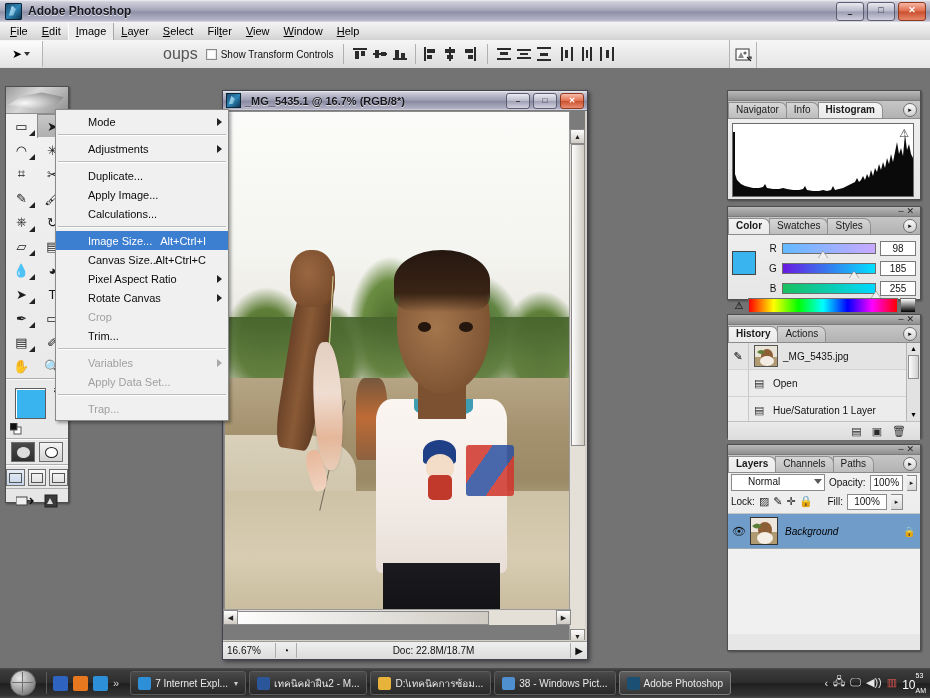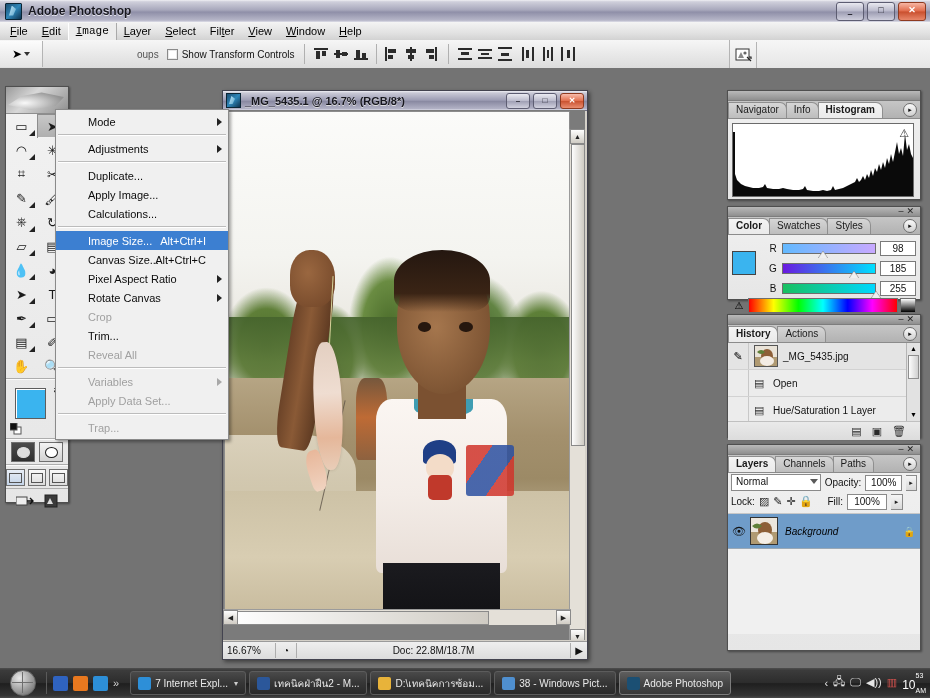--- a/index.html
+++ b/index.html
@@ -42,35 +42,35 @@
   
   .menubar{
     position:absolute;left:0;top:22px;width:930px;height:18px;
     background:linear-gradient(to bottom,#f4f4f4,#e2e2e2 60%,#d2d2d2);
     border-bottom:1px solid #9a9a9a;
     display:flex;align-items:center;padding-left:3px;
   }
   .menubar .mi{
     padding:2px 7px;color:#000;font-size:11px;line-height:13px;cursor:default;
   }
-  .menubar .mi.active{background:#ececec;border-left:1px solid #fff;border-right:1px solid #a9a9a9;font-family:Liberation Mono, monospace;}
+  .menubar .mi.active{background:#ececec;border-left:1px solid #fff;border-right:1px solid #a9a9a9;}
   .menubar .mi u{text-decoration:underline;}
 
   
   .optionsbar{
     position:absolute;left:0;top:40px;width:930px;height:28px;
     background:linear-gradient(to bottom,#f6f6f6,#e9e9e9 50%,#dcdcdc);
     border-bottom:1px solid #8d8d8d;
     display:flex;align-items:center;
   }
   .opt-tool{width:42px;height:26px;display:flex;align-items:center;justify-content:center;gap:2px;
             border-right:1px solid #b4b4b4;background:linear-gradient(to bottom,#fcfcfc,#e4e4e4);}
   .cursor-ico{font-size:12px;}
   .caret{width:0;height:0;border-left:3px solid transparent;border-right:3px solid transparent;border-top:4px solid #333;}
-  .opt-groups{font-size:10px;color:#555;margin-left:94px;}
+  .opt-groups{font-size:16px;color:#555;margin-left:120px;}
   .opt-check{display:flex;align-items:center;gap:4px;margin-left:8px;font-size:10px;color:#111;}
   .cbox{width:9px;height:9px;border:1px solid #8a8a8a;background:#fff;box-shadow:inset 0 0 0 1px #e9e9e9;}
   .opt-sep{width:1px;height:20px;background:#b0b0b0;margin:0 9px;}
   .align-row{display:flex;gap:5px;align-items:center;}
   .align-ico{width:15px;height:15px;position:relative;display:inline-block;}
   .align-ico .bar{position:absolute;background:#2b2b2b;}
   .palwell{
     position:absolute;right:0;top:40px;width:200px;height:28px;
     background:linear-gradient(to bottom,#f6f6f6,#e6e6e6);
     border-bottom:1px solid #8d8d8d;border-left:1px solid #b4b4b4;
@@ -202,21 +202,21 @@
   .hist-check{width:20px;height:100%;display:flex;align-items:center;justify-content:center;border-right:1px solid #c8c8c8;}
   .hist-thumb{width:22px;height:20px;margin:0 5px;border:1px solid #555;overflow:hidden;position:relative;}
   .hist-ico{width:14px;margin:0 5px;font-size:11px;color:#333;}
   .hist-label{font-size:10px;color:#111;}
   .pal-btnrow{height:18px;display:flex;align-items:center;justify-content:flex-end;gap:10px;padding-right:14px;
               background:linear-gradient(to bottom,#eaeaea,#dcdcdc);border-top:1px solid #c0c0c0;}
   .pal-btnrow span{font-size:11px;color:#2a2a2a;}
 
   .lay-row{display:flex;align-items:center;height:19px;gap:4px;font-size:10px;color:#111;padding:0 3px;}
   .sel-combo{width:92px;height:15px;border:1px solid #8a8a8a;background:#fff;font-size:10px;line-height:14px;
-             padding-left:4px;position:relative;color:#111;}
+             padding-left:16px;position:relative;color:#111;}
   .sel-combo .cv{position:absolute;right:2px;top:4px;width:0;height:0;border-left:4px solid transparent;border-right:4px solid transparent;border-top:5px solid #5a5a5a;}
   .opbox{width:38px;height:14px;border:1px solid #8a8a8a;background:#fff;font-size:10px;line-height:13px;text-align:center;color:#111;}
   .opbtn{width:11px;height:14px;border:1px solid #8a8a8a;border-left:none;background:linear-gradient(to bottom,#f6f6f6,#d8d8d8);
          display:flex;align-items:center;justify-content:center;font-size:7px;color:#222;}
   .lock-ico{font-size:11px;color:#1d1d1d;}
   .layer-item{display:flex;align-items:center;height:34px;background:#6f9cc9;border-bottom:1px solid #9aa8b5;}
   .layer-item .eye{width:22px;text-align:center;font-size:11px;color:#111;}
   .layer-thumb{width:26px;height:26px;border:1px solid #333;overflow:hidden;position:relative;background:#fff;}
   .layer-name{flex:1;font-size:10px;font-style:italic;color:#000;padding-left:7px;}
   .layer-lock{width:20px;text-align:center;font-size:10px;color:#111;}
@@ -844,23 +844,20 @@
         <div class="dd-item">
           <span>Rotate Canvas</span>
           <span class="arw"></span>
         </div>
         <div class="dd-item dis">
           <span>Crop</span>
         </div>
         <div class="dd-item">
           <span>Trim...</span>
         </div>
-        <div class="dd-item dis">
-          <span>Reveal All</span>
-        </div>
         <div class="dd-sep"></div>
         <div class="dd-item dis">
           <span>Variables</span>
           <span class="arw"></span>
         </div>
         <div class="dd-item dis">
           <span>Apply Data Set...</span>
         </div>
         <div class="dd-sep"></div>
         <div class="dd-item dis">

